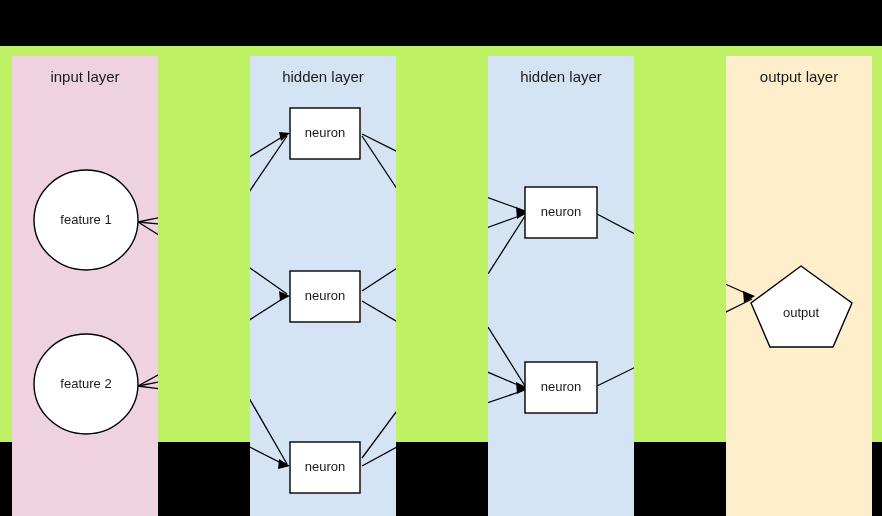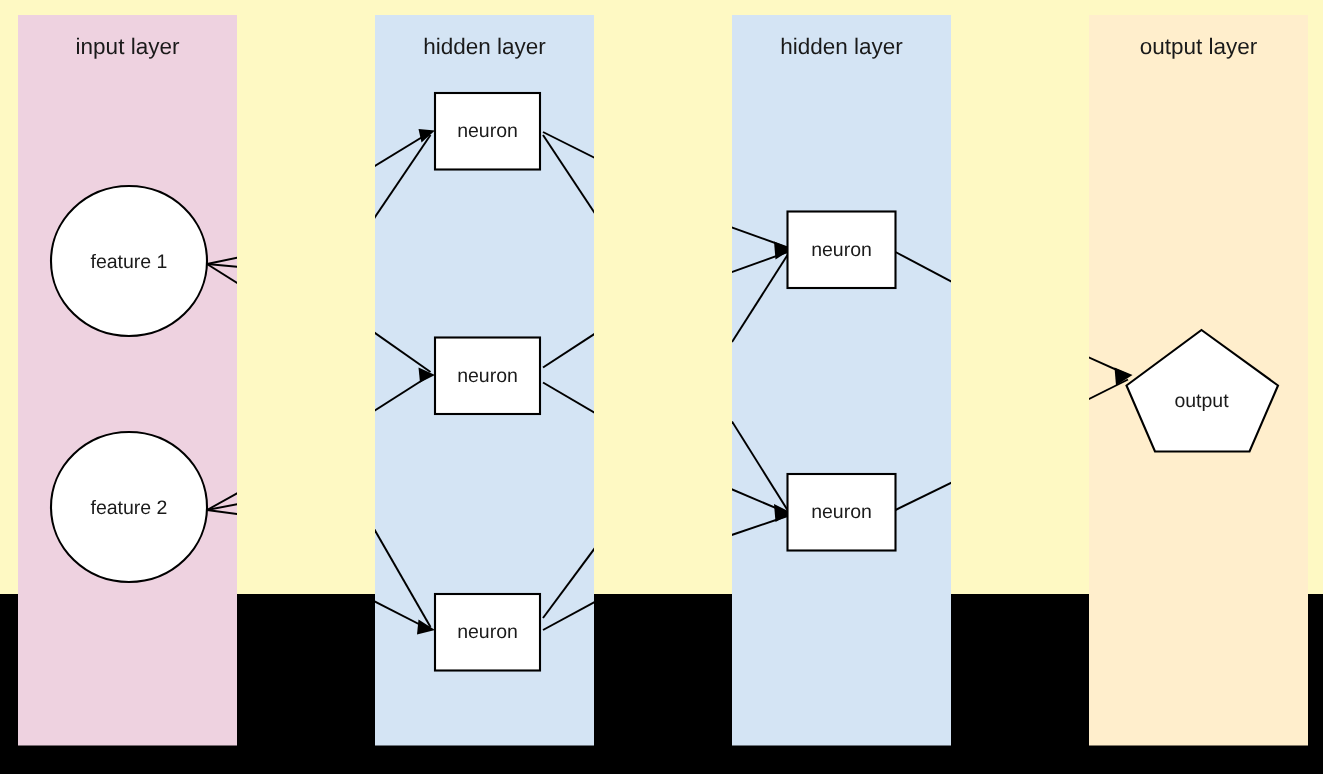--- a/index.html
+++ b/index.html
@@ -10,21 +10,22 @@
   body {
     width: 882px;
     height: 516px;
     overflow: hidden;
     font-family: "Liberation Sans", sans-serif;
   }
   #diagram-root {
     position: relative;
     width: 882px;
     height: 396px;
-    background: #fef9c3;
+    background: #bef264;
+    margin-top: 46px;
   }
   svg#diagram-svg {
     display: block;
     width: 882px;
     height: 516px;
   }
   .panel-rect {
     stroke: none;
   }
   .layer-title {

